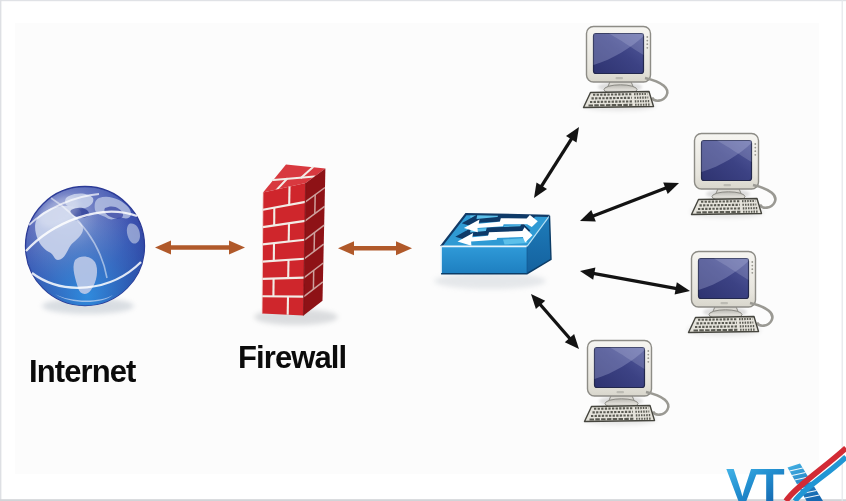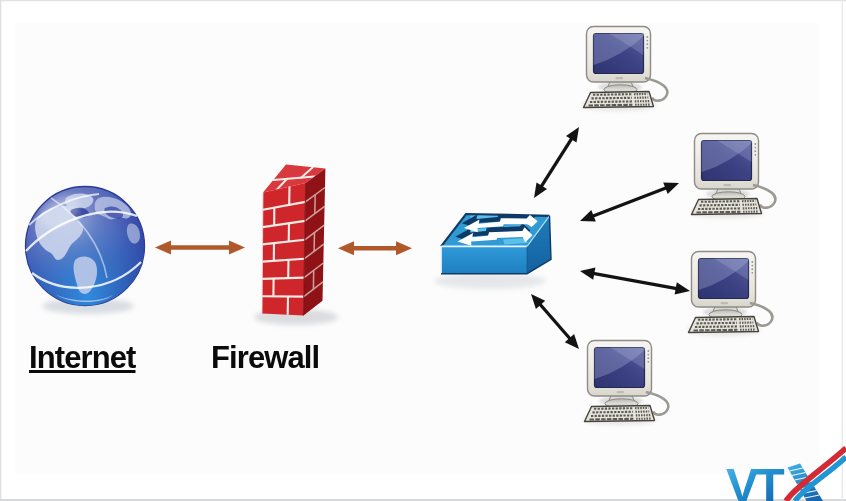--- a/index.html
+++ b/index.html
@@ -1,22 +1,22 @@
 <!DOCTYPE html>
 <html><head>
 <meta charset="utf-8">
 <style>
   html,body{margin:0;padding:0;background:#fff;}
   .stage{position:relative;width:846px;height:501px;overflow:hidden;background:#fff;
          font-family:"Liberation Sans","DejaVu Sans",sans-serif;}
   .stage svg{position:absolute;left:0;top:0;}
   .node-label{position:absolute;font-weight:bold;font-size:31px;line-height:31px;
               color:#0b0b0b;letter-spacing:-0.9px;white-space:nowrap;}
-  #label-internet{left:29px;top:342px;text-decoration:underline;}
-  #label-firewall{left:211px;top:342px;}
+  #label-internet{left:29px;top:356px;}
+  #label-firewall{left:238px;top:342px;}
 </style>
 </head>
 <body>
 
 <div class="stage">
 <svg width="846" height="501" viewBox="0 0 846 501">
   <defs>
     <radialGradient id="globeG" cx="36%" cy="28%" r="85%">
       <stop offset="0" stop-color="#a8b2da"></stop>
       <stop offset="0.3" stop-color="#6a7ac2"></stop>

